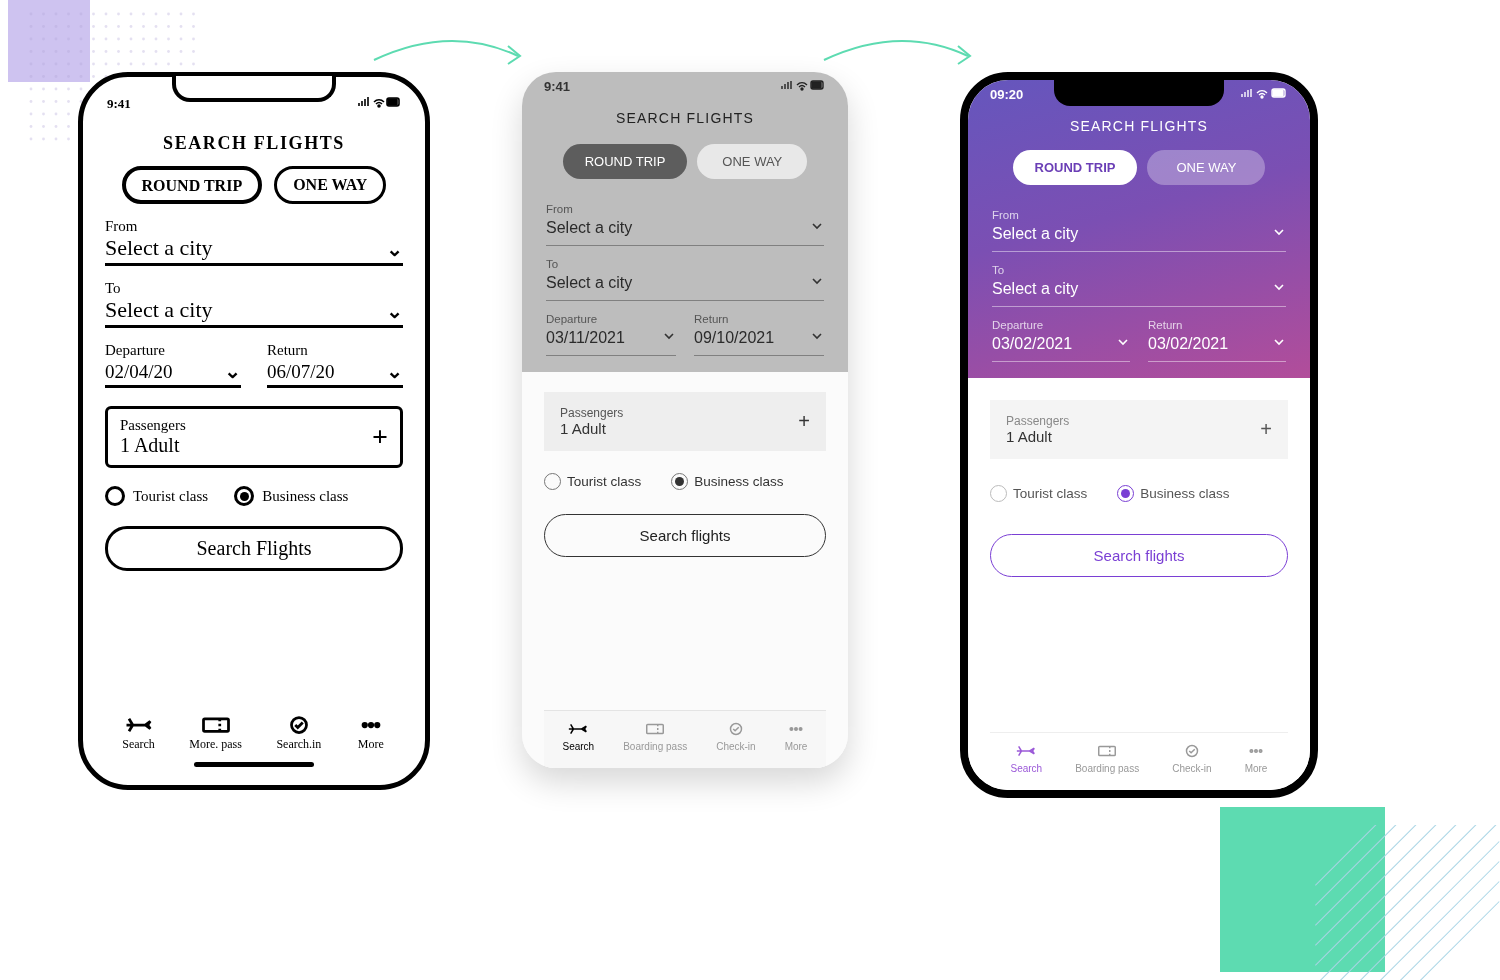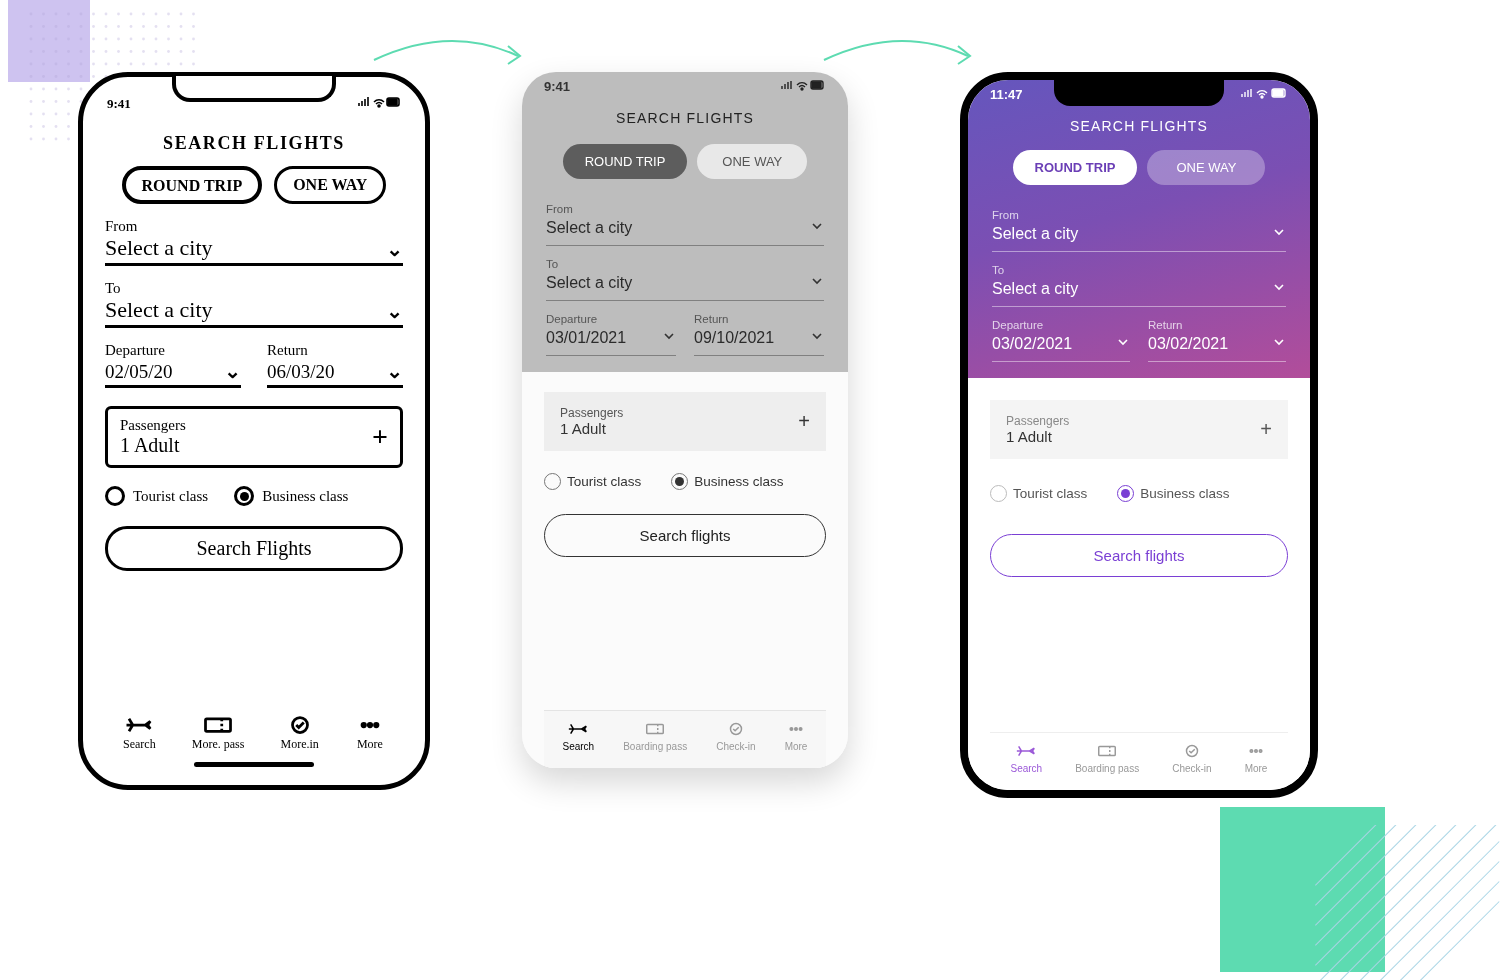--- a/index.html
+++ b/index.html
@@ -346,28 +346,28 @@
       <div class="sk-val">
           <span>Select a city</span>
           <span class="sk-chev">⌄</span>
         </div>
     </div>
 
     <div class="sk-dates" style="margin-top:14px">
       <div>
         <div class="sk-lbl">Departure</div>
         <div class="sk-val" style="font-size:19px">
-            <span>02/05/20</span>
+            <span>02/04/20</span>
             <span class="sk-chev">⌄</span>
           </div>
       </div>
       <div>
         <div class="sk-lbl">Return</div>
         <div class="sk-val" style="font-size:19px">
-            <span>06/03/20</span>
+            <span>06/07/20</span>
             <span class="sk-chev">⌄</span>
           </div>
       </div>
     </div>
 
     <div class="sk-pax">
       <div>
         <div class="sk-lbl">Passengers</div>
         <div style="font-size:20px">1 Adult</div>
       </div>
@@ -391,21 +391,21 @@
       <div class="sk-tb"><svg viewBox="0 0 24 16">
             <path d="M2 8h15l4-3-2 3 2 3-4-3M7 8l-3 5M7 8l-3-5"></path>
           </svg><span>Search</span></div>
       <div class="sk-tb"><svg viewBox="0 0 24 16">
             <rect x="2" y="3" width="20" height="10" rx="1"></rect>
             <path d="M15 3v10" stroke-dasharray="2 2"></path>
           </svg><span>More. pass</span></div>
       <div class="sk-tb"><svg viewBox="0 0 24 16">
             <circle cx="12" cy="8" r="6"></circle>
             <path d="M9 8l2 2 4-4"></path>
-          </svg><span>More.in</span></div>
+          </svg><span>Search.in</span></div>
       <div class="sk-tb"><svg viewBox="0 0 24 16">
             <circle cx="7" cy="8" r="1.4" fill="#000"></circle>
             <circle cx="12" cy="8" r="1.4" fill="#000"></circle>
             <circle cx="17" cy="8" r="1.4" fill="#000"></circle>
           </svg><span>More</span></div>
     </div>
 
     <div class="sk-home"></div>
   </div>
 </div>
@@ -445,21 +445,21 @@
             <span>Select a city</span>
             <span class="chev"><svg viewBox="0 0 14 14">
                 <path d="M3 5l4 4 4-4"></path>
               </svg></span>
           </div>
       </div>
       <div class="dates" style="margin-top:12px">
         <div class="w-fld" style="margin-top:0">
           <div class="fld-lbl">Departure</div>
           <div class="fld-val">
-              <span>03/01/2021</span>
+              <span>03/11/2021</span>
               <span class="chev"><svg viewBox="0 0 14 14">
                   <path d="M3 5l4 4 4-4"></path>
                 </svg></span>
             </div>
         </div>
         <div class="w-fld" style="margin-top:0">
           <div class="fld-lbl">Return</div>
           <div class="fld-val">
               <span>09/10/2021</span>
               <span class="chev"><svg viewBox="0 0 14 14">
@@ -513,21 +513,21 @@
     </div>
   </div>
 </div>
 
 <div class="stage hifi">
   <div class="hifi-frame">
     <div class="hifi-notch"></div>
 
     <div class="hifi-top">
       <div class="sbar">
-        <span>11:47</span>
+        <span>09:20</span>
         <span>
           <svg width="48" height="12" viewBox="0 0 48 12" stroke="#fff" stroke-width="1.4" fill="none">
               <path d="M2 10v-3M5 10v-5M8 10v-7M11 10V2"></path>
               <path d="M17 6c3-3 7-3 10 0M19 8c2-2 4-2 6 0"></path>
               <circle cx="22" cy="10" r="1" fill="#fff"></circle>
               <rect x="32" y="2" width="13" height="8" rx="2"></rect>
               <rect x="33" y="3" width="10" height="6" fill="#fff"></rect>
             </svg>
         </span>
       </div>

